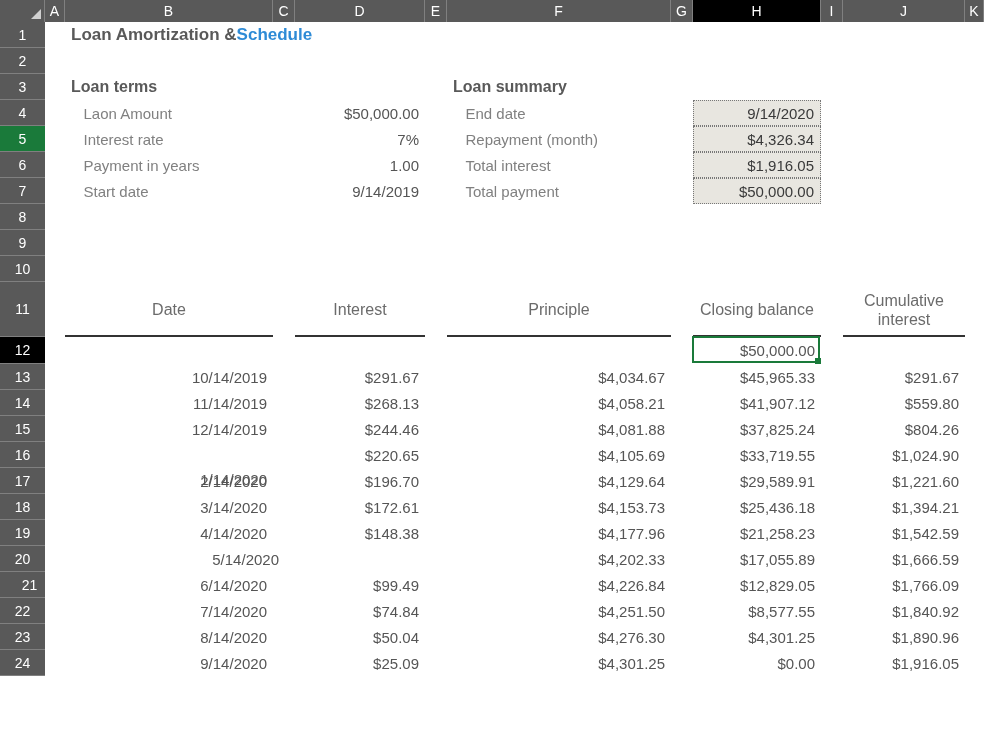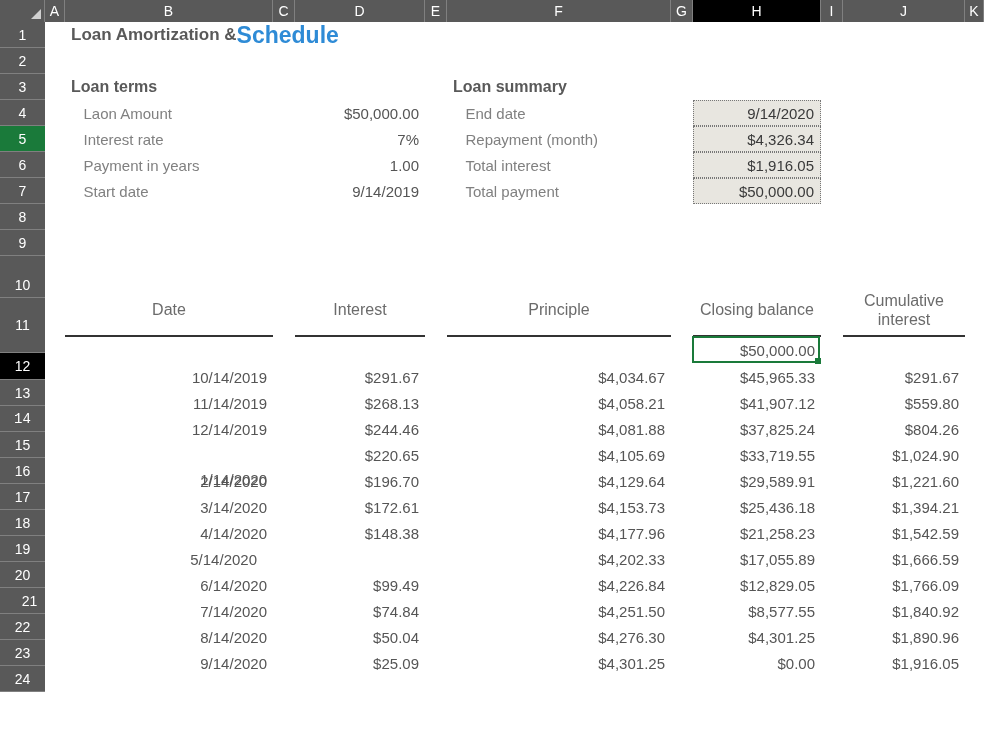--- a/index.html
+++ b/index.html
@@ -88,21 +88,21 @@
   .cell {
     position: absolute;
     padding: 0 6px;
     color: #595959;
     font-size: 15px;
     display: flex;
     align-items: center;
     white-space: nowrap;
   }
   .title1 { font-weight: 600; color: #595959; font-size: 17px; }
-  .title2 { font-weight: 600; color: #2e8bd6; font-size: 23px; }
+  .title2 { font-weight: 600; color: #2e8bd6; font-size: 17px; }
   .section-head { font-weight: 600; color: #595959; font-size: 16px; }
   .label { color: #808080; }
   .blueval { color: #1f4cd6; }
   .summary-val {
     text-align: right;
     justify-content: flex-end;
     background: #e8e6e0;
     border: 1px dotted #777;
     color: #3a3a3a;
   }
@@ -161,25 +161,25 @@
   <div class="rowheads">
       <div class="rh" style="height: 26px;">1</div>
       <div class="rh" style="height: 26px;">2</div>
       <div class="rh" style="height: 26px;">3</div>
       <div class="rh" style="height: 26px;">4</div>
       <div class="rh active" style="height: 26px;">5</div>
       <div class="rh" style="height: 26px;">6</div>
       <div class="rh" style="height: 26px;">7</div>
       <div class="rh" style="height: 26px;">8</div>
       <div class="rh" style="height: 26px;">9</div>
-      <div class="rh" style="height: 26px; margin-top: 16px;">10</div>
+      <div class="rh" style="height: 26px;">10</div>
       <div class="rh" style="height: 55px;">11</div>
       <div class="rh sel" style="height: 27px;">12</div>
       <div class="rh" style="height: 26px;">13</div>
-      <div class="rh" style="height: 26px; font-family: Liberation Mono, monospace;">14</div>
+      <div class="rh" style="height: 26px;">14</div>
       <div class="rh" style="height: 26px;">15</div>
       <div class="rh" style="height: 26px;">16</div>
       <div class="rh" style="height: 26px; text-align: center;">17</div>
       <div class="rh" style="height: 26px;">18</div>
       <div class="rh" style="height: 26px;">19</div>
       <div class="rh" style="height: 26px;">20</div>
       <div class="rh" style="height: 26px; padding-left: 14px;">21</div>
       <div class="rh" style="height: 26px;">22</div>
       <div class="rh" style="height: 26px;">23</div>
       <div class="rh" style="height: 26px;">24</div>
@@ -246,21 +246,21 @@
       <div class="cell val" style="left: 20px; top: 472px; width: 208px; height: 26px;">3/14/2020</div>
       <div class="cell val" style="left: 250px; top: 472px; width: 130px; height: 26px;">$172.61</div>
       <div class="cell val" style="left: 402px; top: 472px; width: 224px; height: 26px;">$4,153.73</div>
       <div class="cell val" style="left: 648px; top: 472px; width: 128px; height: 26px;">$25,436.18</div>
       <div class="cell val" style="left: 798px; top: 472px; width: 122px; height: 26px;">$1,394.21</div>
       <div class="cell val" style="left: 20px; top: 498px; width: 208px; height: 26px;">4/14/2020</div>
       <div class="cell val" style="left: 250px; top: 498px; width: 130px; height: 26px;">$148.38</div>
       <div class="cell val" style="left: 402px; top: 498px; width: 224px; height: 26px;">$4,177.96</div>
       <div class="cell val" style="left: 648px; top: 498px; width: 128px; height: 26px;">$21,258.23</div>
       <div class="cell val" style="left: 798px; top: 498px; width: 122px; height: 26px;">$1,542.59</div>
-      <div class="cell val" style="left: 10px; top: 524px; width: 208px; height: 26px;">5/14/2020</div>
+      <div class="cell val" style="left: 32px; top: 524px; width: 208px; height: 26px;">5/14/2020</div>
       <div class="cell val" style="left: 402px; top: 524px; width: 224px; height: 26px;">$4,202.33</div>
       <div class="cell val" style="left: 648px; top: 524px; width: 128px; height: 26px;">$17,055.89</div>
       <div class="cell val" style="left: 798px; top: 524px; width: 122px; height: 26px;">$1,666.59</div>
       <div class="cell val" style="left: 20px; top: 550px; width: 208px; height: 26px;">6/14/2020</div>
       <div class="cell val" style="left: 250px; top: 550px; width: 130px; height: 26px;">$99.49</div>
       <div class="cell val" style="left: 402px; top: 550px; width: 224px; height: 26px;">$4,226.84</div>
       <div class="cell val" style="left: 648px; top: 550px; width: 128px; height: 26px;">$12,829.05</div>
       <div class="cell val" style="left: 798px; top: 550px; width: 122px; height: 26px;">$1,766.09</div>
       <div class="cell val" style="left: 20px; top: 576px; width: 208px; height: 26px;">7/14/2020</div>
       <div class="cell val" style="left: 250px; top: 576px; width: 130px; height: 26px;">$74.84</div>

